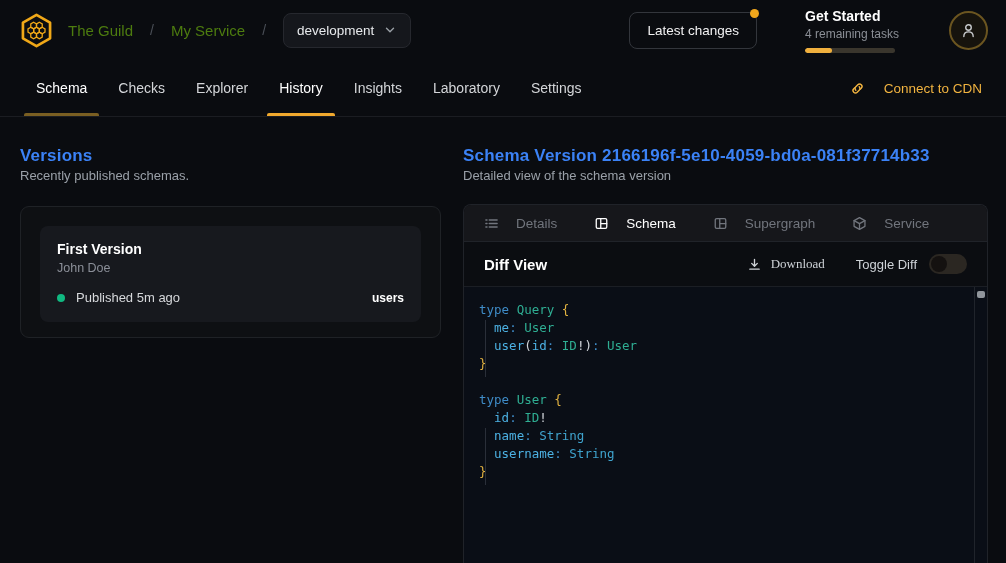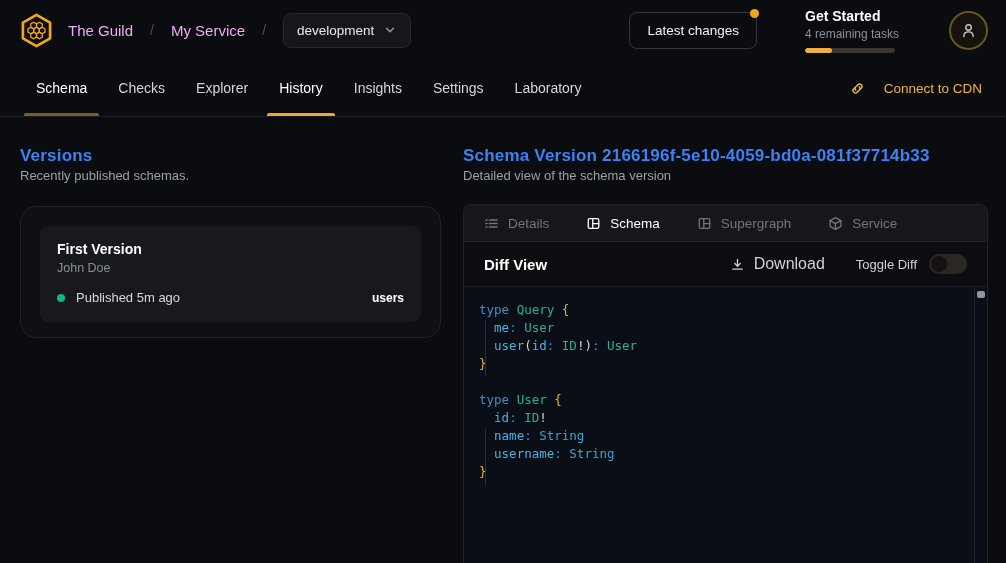--- a/index.html
+++ b/index.html
@@ -9,21 +9,21 @@
     color:#e8eaed;
     font-family:"Liberation Sans", sans-serif;
     font-size:14px;
   }
   .app { width:1006px; height:563px; display:flex; flex-direction:column; }
 
   
   .topbar { height:60px; display:flex; align-items:center; padding:0 18px; flex:none; }
   .logo { width:37px; height:37px; display:flex; align-items:center; justify-content:center; cursor:pointer; }
   .crumbs { display:flex; align-items:center; margin-left:13px; }
-  .crumb { color:#f0abfc; font-size:15px; font-weight:500; text-decoration:none; cursor:pointer; }
+  .crumb { color:#4d7c0f; font-size:15px; font-weight:500; text-decoration:none; cursor:pointer; }
   .crumb-sep { color:#4b5058; margin:0 17px; font-size:14px; }
   .target-select {
     display:flex; align-items:center; gap:9px;
     background:#15171c; border:1px solid #26282e; border-radius:8px;
     color:#e8eaed; font-size:13.5px; font-family:inherit;
     padding:9px 13px; cursor:pointer;
   }
   .spacer { flex:1; }
   .latest-btn {
     position:relative;
@@ -67,21 +67,21 @@
     color:#f2b440; font-size:13.5px; text-decoration:none; cursor:pointer;
   }
 
   
   .content { flex:1; display:grid; grid-template-columns:463px 1fr; min-height:0; }
 
   .versions-col { padding:29px 22px 0 20px; }
   .col-title { font-size:17px; font-weight:700; color:#3b82f6; letter-spacing:.2px; }
   .col-sub { font-size:13px; color:#9aa0a8; margin-top:2px; }
   .version-card {
-    margin-top:23px; border:1px solid #1f2226; border-radius:16px;
+    margin-top:23px; border:1px solid #1f2226; border-radius:9px;
     background:#0e1013; padding:19px 19px 15px 19px;
   }
   .version-item {
     background:#17191e; border-radius:8px; padding:15px 17px 17px 17px; cursor:pointer;
   }
   .vi-name { font-size:14px; font-weight:600; color:#ffffff; }
   .vi-author { font-size:12.5px; color:#8b8f98; margin-top:4px; }
   .vi-meta { display:flex; align-items:center; margin-top:15px; }
   .vi-dot { width:8px; height:8px; border-radius:50%; background:#10b981; flex:none; }
   .vi-status { font-size:13px; color:#d6d8db; margin-left:11px; }
@@ -90,31 +90,31 @@
   .detail-col { padding:29px 18px 0 0; display:flex; flex-direction:column; min-height:0; }
   .detail-panel {
     margin-top:21px; flex:1; min-height:0;
     border:1px solid #202329; border-bottom:none; border-radius:8px 8px 0 0;
     display:flex; flex-direction:column; overflow:hidden;
   }
   .panel-tabs {
     height:37px; flex:none; background:#16171b; border-bottom:1px solid #202329;
     display:flex; align-items:center; padding:0 20px; gap:37px;
   }
-  .ptab { display:flex; align-items:center; gap:9px; color:#71757d; font-size:13.5px; cursor:pointer; }
+  .ptab { display:flex; align-items:center; gap:17px; color:#71757d; font-size:13.5px; cursor:pointer; }
   .ptab svg { stroke:#71757d; }
   .ptab.active { color:#ffffff; }
   .ptab.active svg { stroke:#ffffff; }
   .diff-row {
     height:45px; flex:none; background:#0b0d11; border-bottom:1px solid #1b1e24;
     display:flex; align-items:center; padding:0 20px;
   }
   .diff-title { font-size:15px; font-weight:700; color:#ffffff; }
   .diff-actions { margin-left:auto; display:flex; align-items:center; }
-  .download-btn { display:flex; align-items:center; gap:9px; color:#cfd3d8; font-size:16px; cursor:pointer; background:none; border:none; font-family:Liberation Sans, sans-serif; }
+  .download-btn { display:flex; align-items:center; gap:9px; color:#cfd3d8; font-size:13px; cursor:pointer; background:none; border:none; font-family:Liberation Serif, serif; }
   .toggle-label { margin-left:31px; color:#cfd3d8; font-size:13px; }
   .switch { margin-left:12px; width:38px; height:20px; border-radius:999px; background:#2b2722; position:relative; cursor:pointer; flex:none; }
   .switch .knob { position:absolute; top:2px; left:2px; width:16px; height:16px; border-radius:50%; background:#141110; }
 
   
   .code-area {
     flex:1; min-height:0; position:relative; background:#0a0e16;
     font-family:"DejaVu Sans Mono", monospace; font-size:12.5px; line-height:18px;
     padding:14px 20px 0 15px; overflow:hidden;
   }
@@ -197,22 +197,22 @@
       </svg>
     </button>
   </header>
 
   <nav class="tabs-nav">
     <a class="nav-tab dim">Schema</a>
     <a class="nav-tab">Checks</a>
     <a class="nav-tab">Explorer</a>
     <a class="nav-tab active">History</a>
     <a class="nav-tab">Insights</a>
+    <a class="nav-tab">Laboratory</a>
     <a class="nav-tab">Settings</a>
-    <a class="nav-tab">Laboratory</a>
     <div class="spacer"></div>
     <a class="cdn-link">
       <svg width="15" height="15" viewBox="0 0 16 16" fill="none" stroke="#f2b440" stroke-width="1.5" stroke-linecap="round" stroke-linejoin="round">
         <path d="M6.2 9.8a2.6 2.6 0 0 1 0-3.7l2.1-2.1a2.6 2.6 0 0 1 3.7 3.7l-1.2 1.2"></path>
         <path d="M9.8 6.2a2.6 2.6 0 0 1 0 3.7l-2.1 2.1a2.6 2.6 0 0 1-3.7-3.7l1.2-1.2"></path>
       </svg>
       <span>Connect to CDN</span>
     </a>
   </nav>
 

